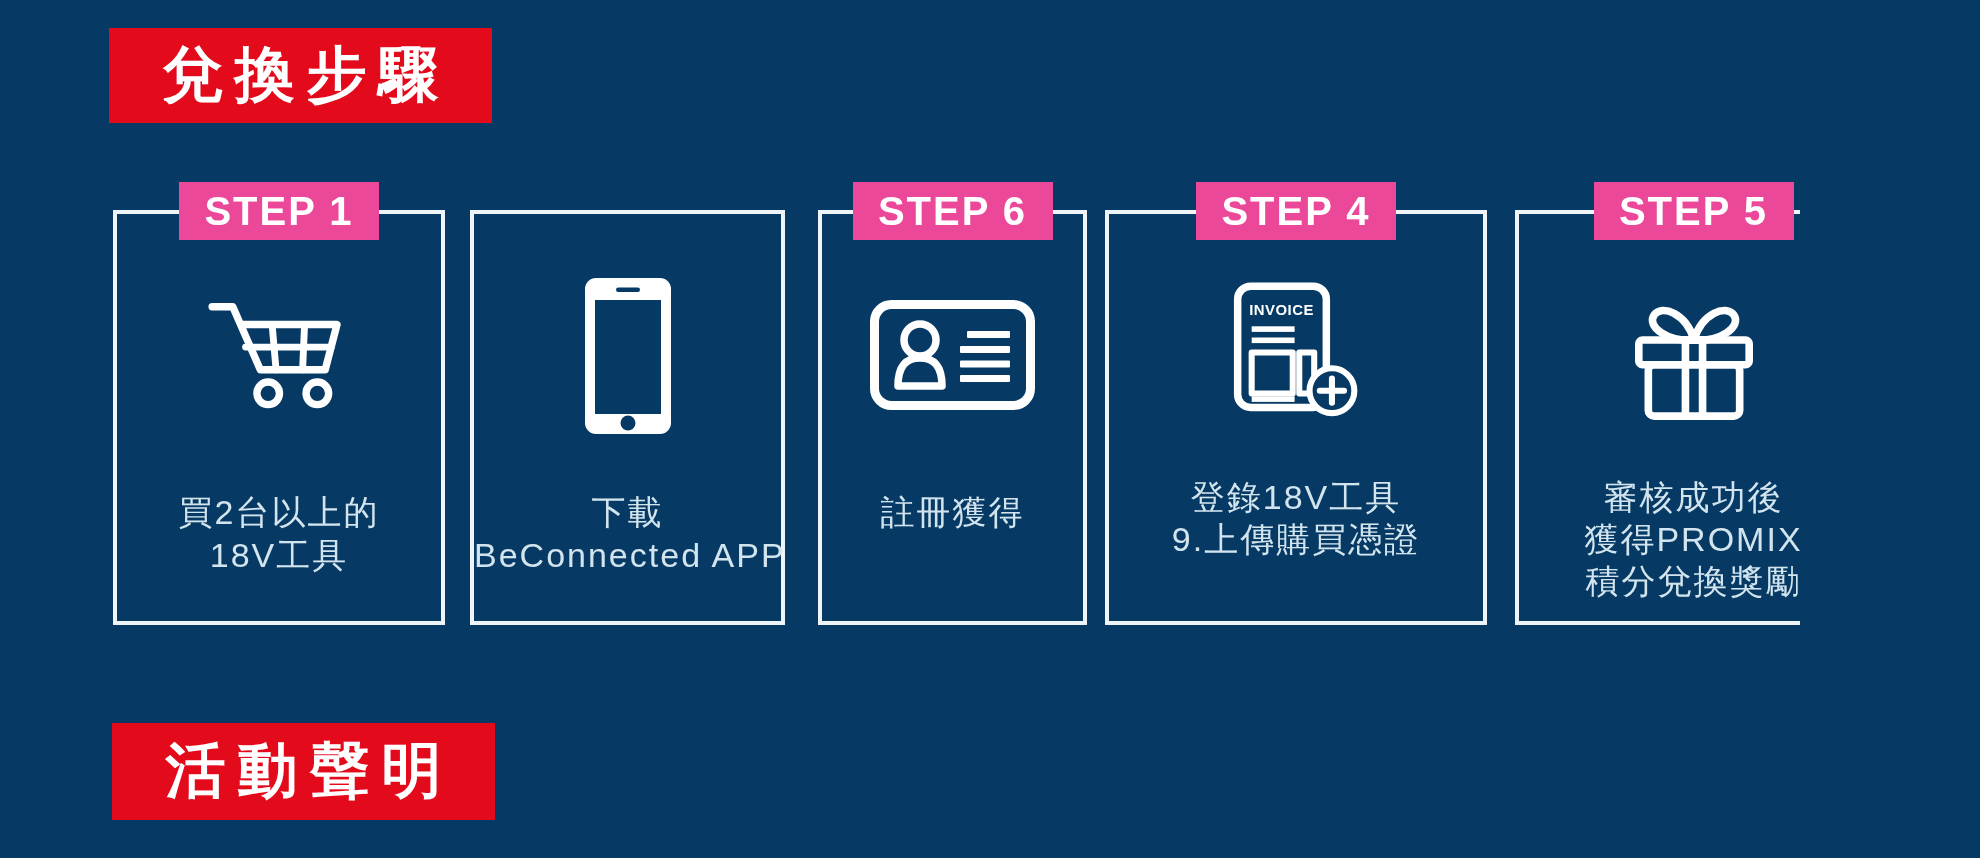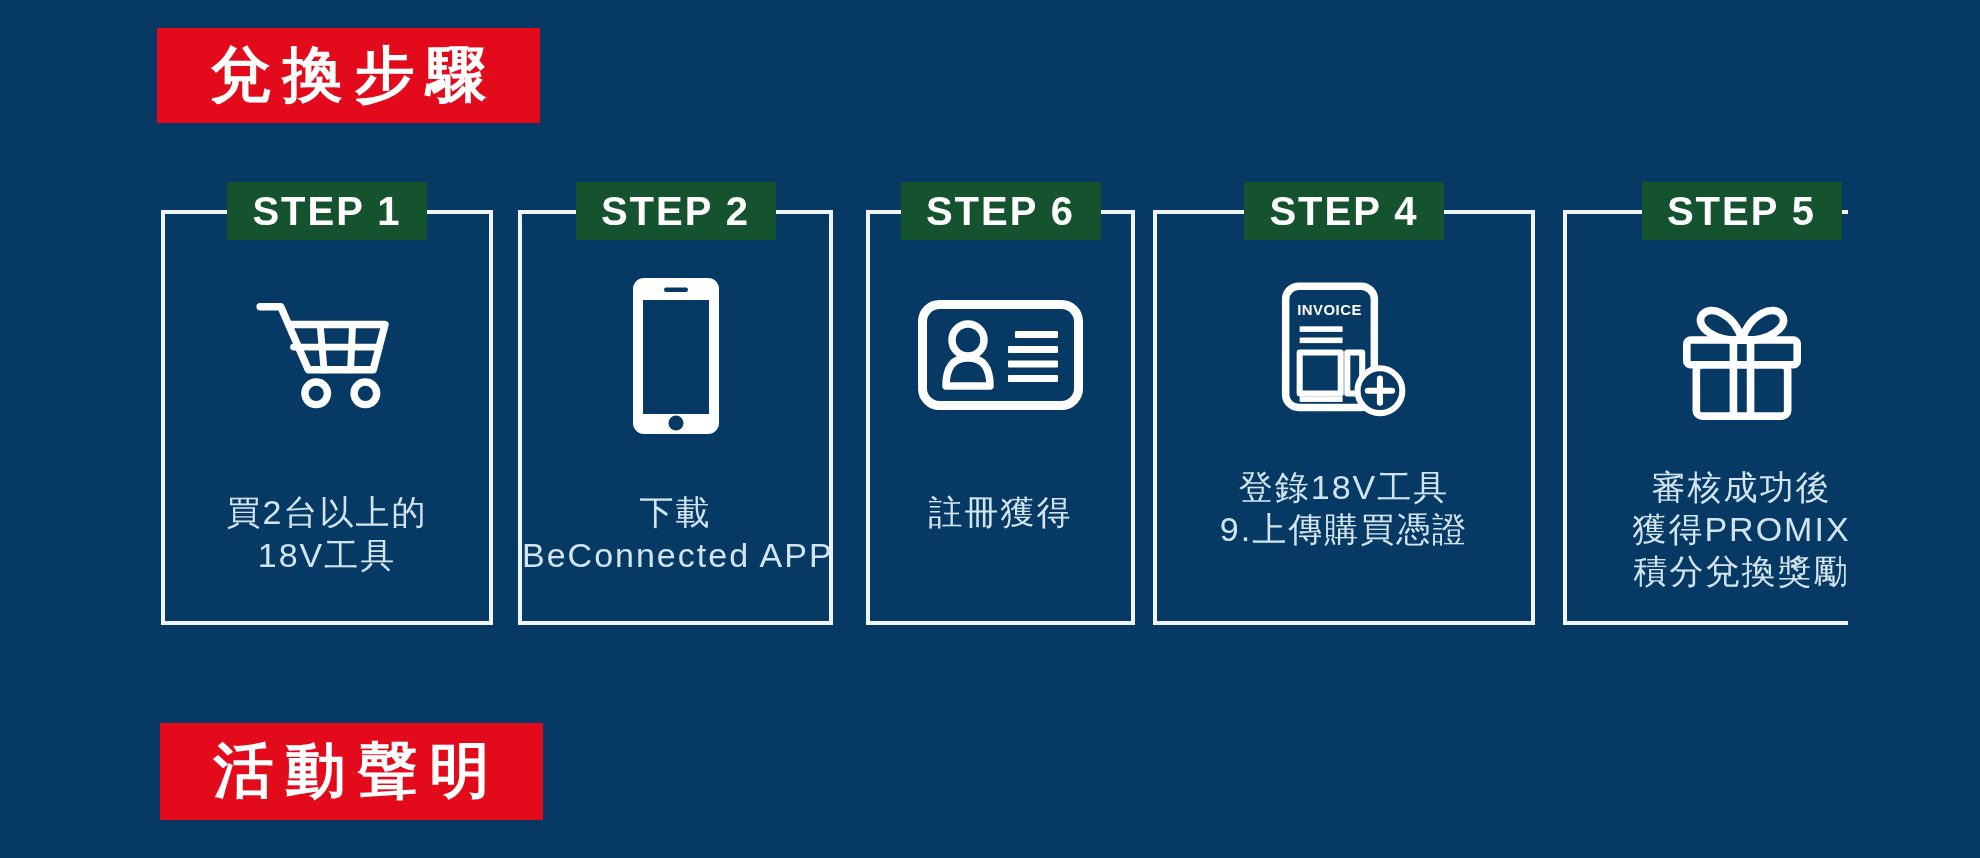--- a/index.html
+++ b/index.html
@@ -1,55 +1,54 @@
 <!DOCTYPE html>
 <html><head>
 <meta charset="utf-8">
 <style>
   html,body{margin:0;padding:0;background:#063a64;}
   .canvas{
     position:relative;width:1800px;height:858px;overflow:hidden;
     background:#063a64;
     font-family:"Liberation Sans","DejaVu Sans",sans-serif;
-    margin-left:48px;
   }
   .banner{
     position:absolute;background:#e30a1c;color:#ffffff;
     display:flex;align-items:center;justify-content:center;
     font-weight:bold;font-size:60px;letter-spacing:12px;text-indent:12px;
   }
   .banner-top{left:109px;top:28px;width:383px;height:95px;}
   .banner-bottom{left:112px;top:723px;width:383px;height:97px;}
   .card{
     position:absolute;top:210px;height:415px;box-sizing:border-box;
     border:4px solid #eef4f8;
   }
   .card1{left:113px;width:332px;}
   .card2{left:470px;width:315px;}
   .card3{left:818px;width:269px;}
   .card4{left:1105px;width:382px;}
   .card5{left:1515px;width:357px;}
   .step-tab{
     position:absolute;top:-32px;left:50%;transform:translateX(-50%);
-    width:200px;height:58px;background:#14532d;color:#ffffff;
+    width:200px;height:58px;background:#ec4899;color:#ffffff;
     display:flex;align-items:center;justify-content:center;
     font-weight:bold;font-size:40px;letter-spacing:2px;white-space:nowrap;
   }
   .icon-wrap{position:absolute;left:0;right:0;display:flex;justify-content:center;text-align:right;}
   .iw-cart{top:81px;}
   .iw-phone{top:64px;}
   .iw-id{top:86px;}
   .iw-invoice{top:67px;}
   .iw-gift{top:82px;}
   .card-text{
     position:absolute;left:0;right:0;text-align:center;
     color:#d2e4ee;font-size:34px;letter-spacing:2px;white-space:nowrap;
   }
   .text-2line{top:277px;line-height:43px;}
-  .text-3line{top:252px;line-height:42px;}
+  .text-3line{top:262px;line-height:42px;}
   .stroke{fill:none;stroke:#ffffff;stroke-linecap:round;stroke-linejoin:round;}
   .fillw{fill:#ffffff;}
   .fillnavy{fill:#063a64;}
   .inv-label{fill:#ffffff;font-family:"Liberation Sans","DejaVu Sans",sans-serif;font-size:16px;font-weight:bold;letter-spacing:0.5px;}
 </style>
 </head>
 <body>
 
 <div class="canvas">
 
@@ -69,23 +68,20 @@
         <circle class="stroke" stroke-width="7.5" cx="114" cy="100" r="11.5"></circle>
       </svg>
     </div>
     <div class="card-text text-2line">
       <div>買2台以上的</div>
       <div>18V工具</div>
     </div>
   </div>
 
   <div class="card card2">
-    <div class="step-tab">
-      <span>STEP 2</span>
-    </div>
     <div class="icon-wrap iw-phone">
       <svg width="86" height="156" viewBox="0 0 86 156">
         <rect class="fillw" x="0" y="0" width="86" height="156" rx="11"></rect>
         <rect class="fillnavy" x="10" y="22" width="66" height="114"></rect>
         <rect class="fillnavy" x="31" y="9.5" width="24" height="4.5" rx="2.2"></rect>
         <circle class="fillnavy" cx="43" cy="145" r="7.5"></circle>
       </svg>
     </div>
     <div class="card-text text-2line">
       <div>下載</div>

